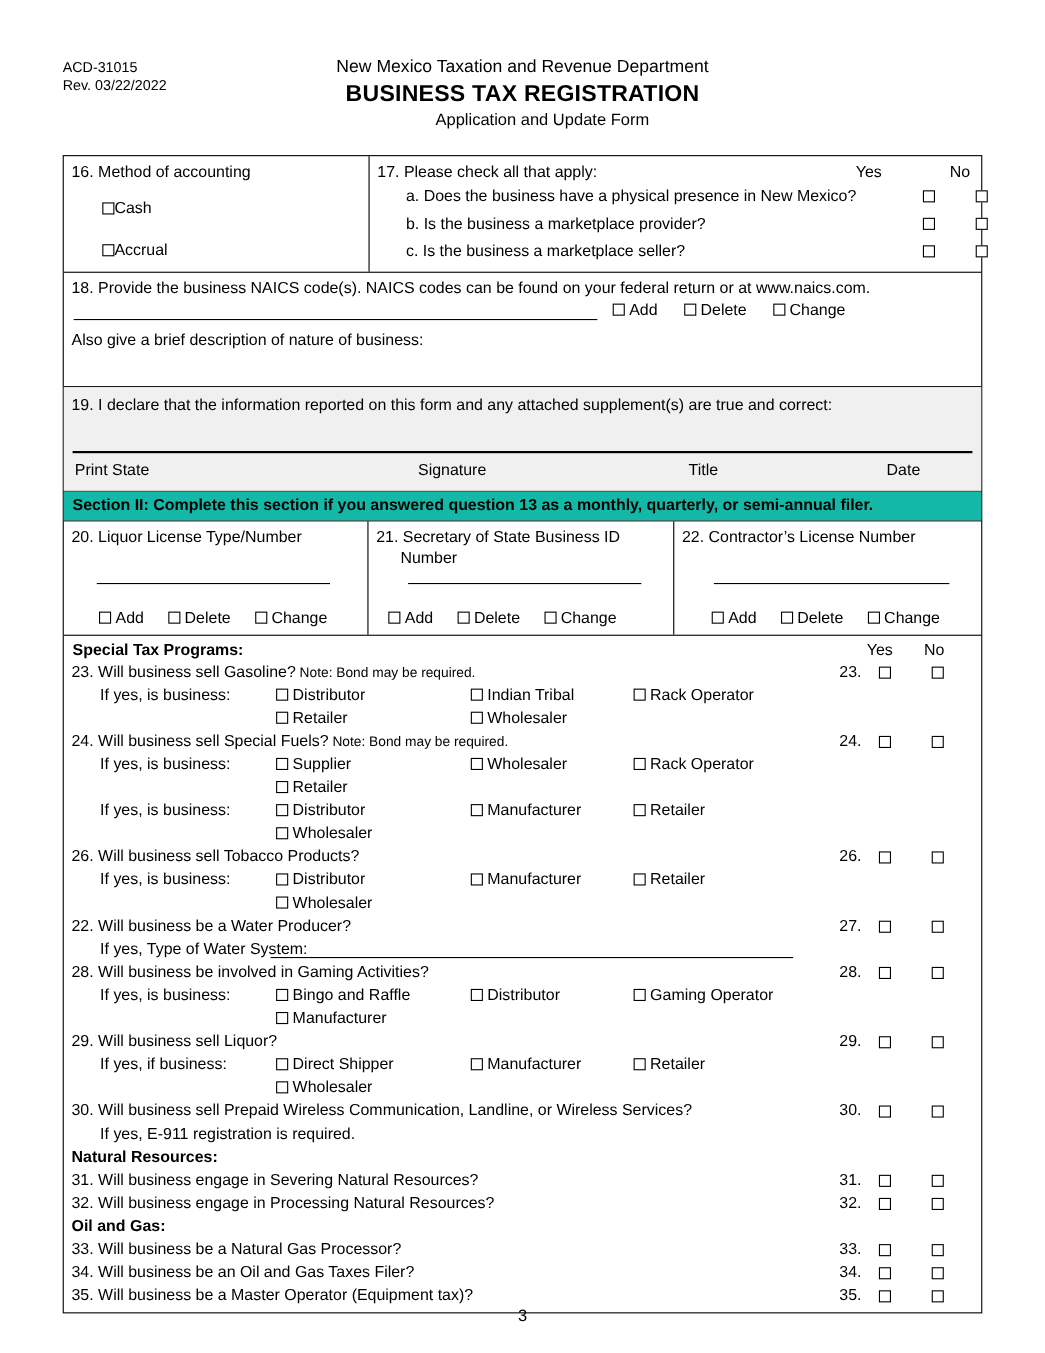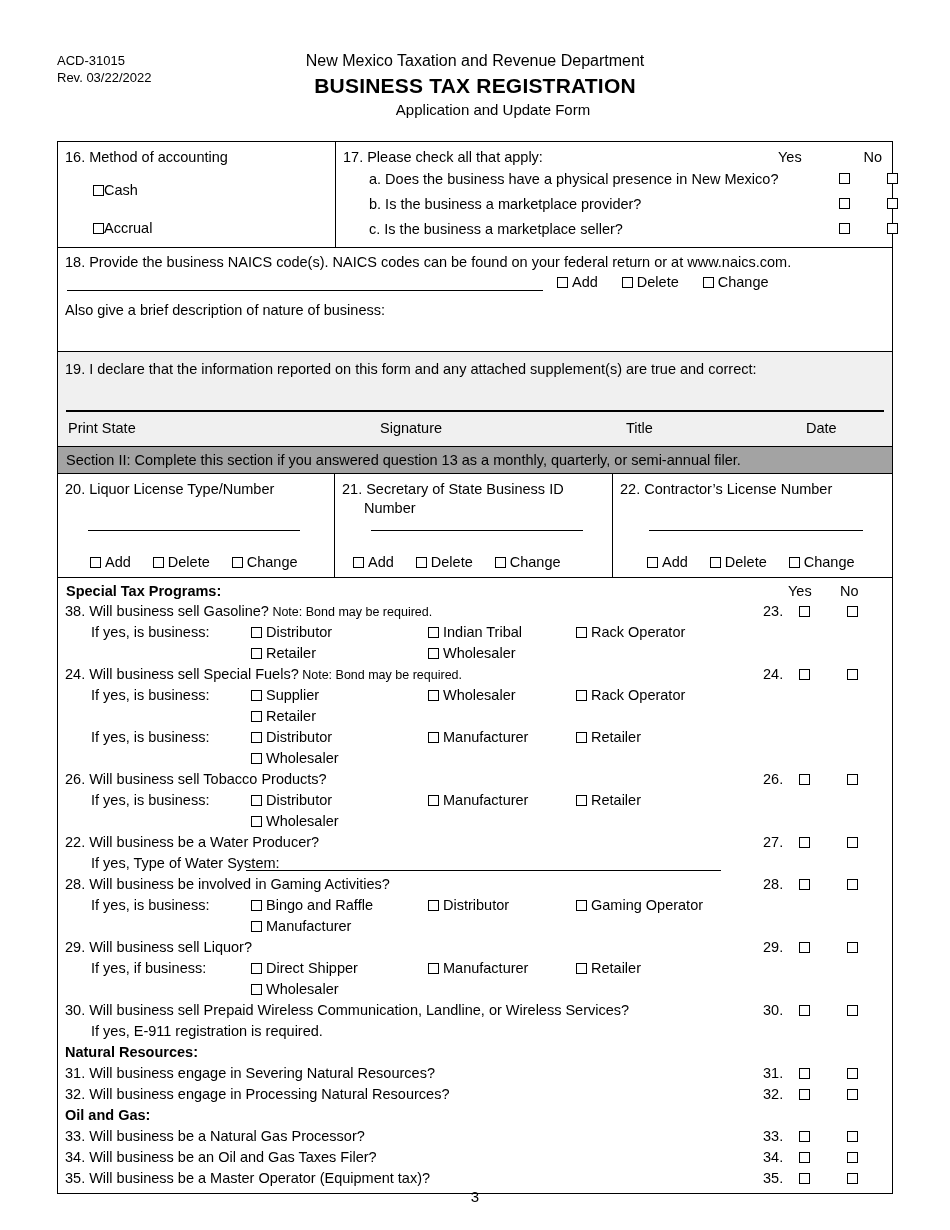--- a/index.html
+++ b/index.html
@@ -62,21 +62,21 @@
   .q19 .txt{font-size:14.5px;padding:9px 7px 0 7px;}
   .q19 .sigline{margin:33px 8px 0 8px;border-bottom:2px solid #000;}
   .q19 .labels{position:relative;height:34px;font-size:14.5px;}
   .q19 .labels span{position:absolute;top:8px;}
   .q19 .labels .pn{left:10px;}
   .q19 .labels .sg{left:322px;}
   .q19 .labels .ti{left:568px;}
   .q19 .labels .dt{left:748px;}
 
   
-  .sec2{background:#a3a3a3;font-weight:normal;font-size:14.5px;padding:5px 0 5px 8px;}
+  .sec2{background:#14b8a6;font-weight:bold;font-size:14.5px;padding:5px 0 5px 8px;}
 
   
   .q20row{height:104px;}
   .q20,.q21,.q22{padding:6px 6px 0 7px;position:relative;}
   .q20{width:277px;}
   .q21{width:278px;}
   .q22{flex:1;}
   .qt{font-size:14.5px;line-height:19px;}
   .qt .ind{display:block;margin-left:22px;}
   .ul20{position:absolute;top:56px;border-bottom:1.6px solid #000;}
@@ -238,21 +238,21 @@
     <div class="row">
       <div class="cell stp" style="flex:1">
 
         <div class="hdrow">
           <span class="hd">Special Tax Programs:</span>
           <span class="yn y">Yes</span>
           <span class="yn n">No</span>
         </div>
 
         <div class="qline">
-          <span class="num"><span>38.  Will business sell Gasoline?</span><span class="small"> Note: Bond may be required.</span></span>
+          <span class="num"><span>23.  Will business sell Gasoline?</span><span class="small"> Note: Bond may be required.</span></span>
           <span class="rnum">23.</span>
           <span class="cb bY"></span>
           <span class="cb bN"></span>
         </div>
         <div class="subline">
           <span class="lead">If yes, is business:</span>
           <span class="c1 cbl"><span class="cb"></span><span>Distributor</span></span>
           <span class="c2 cbl"><span class="cb"></span><span>Indian Tribal</span></span>
           <span class="c3 cbl"><span class="cb"></span><span>Rack Operator</span></span>
         </div>

